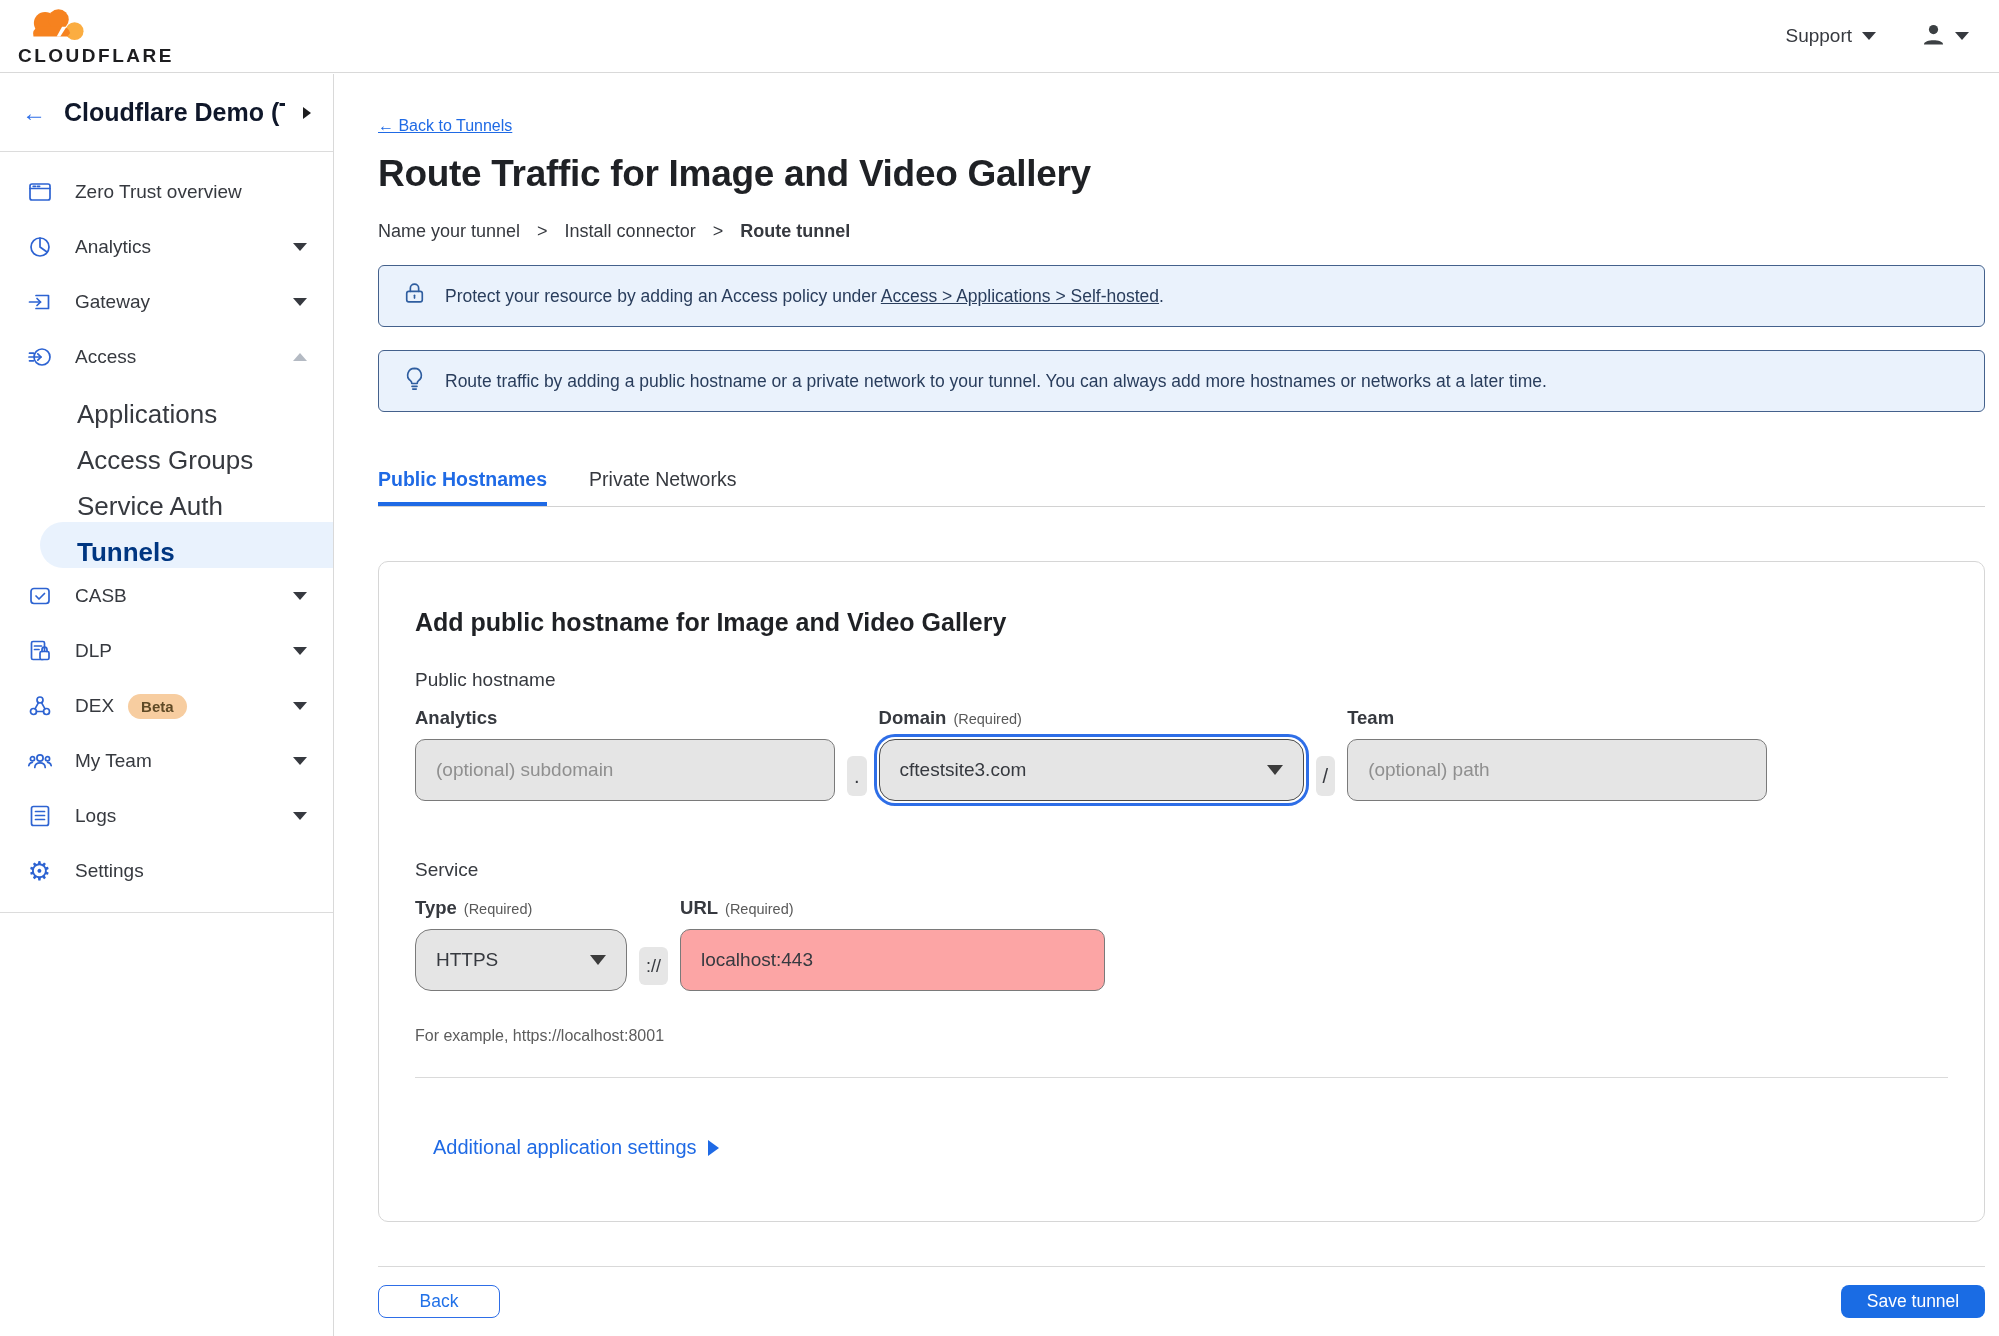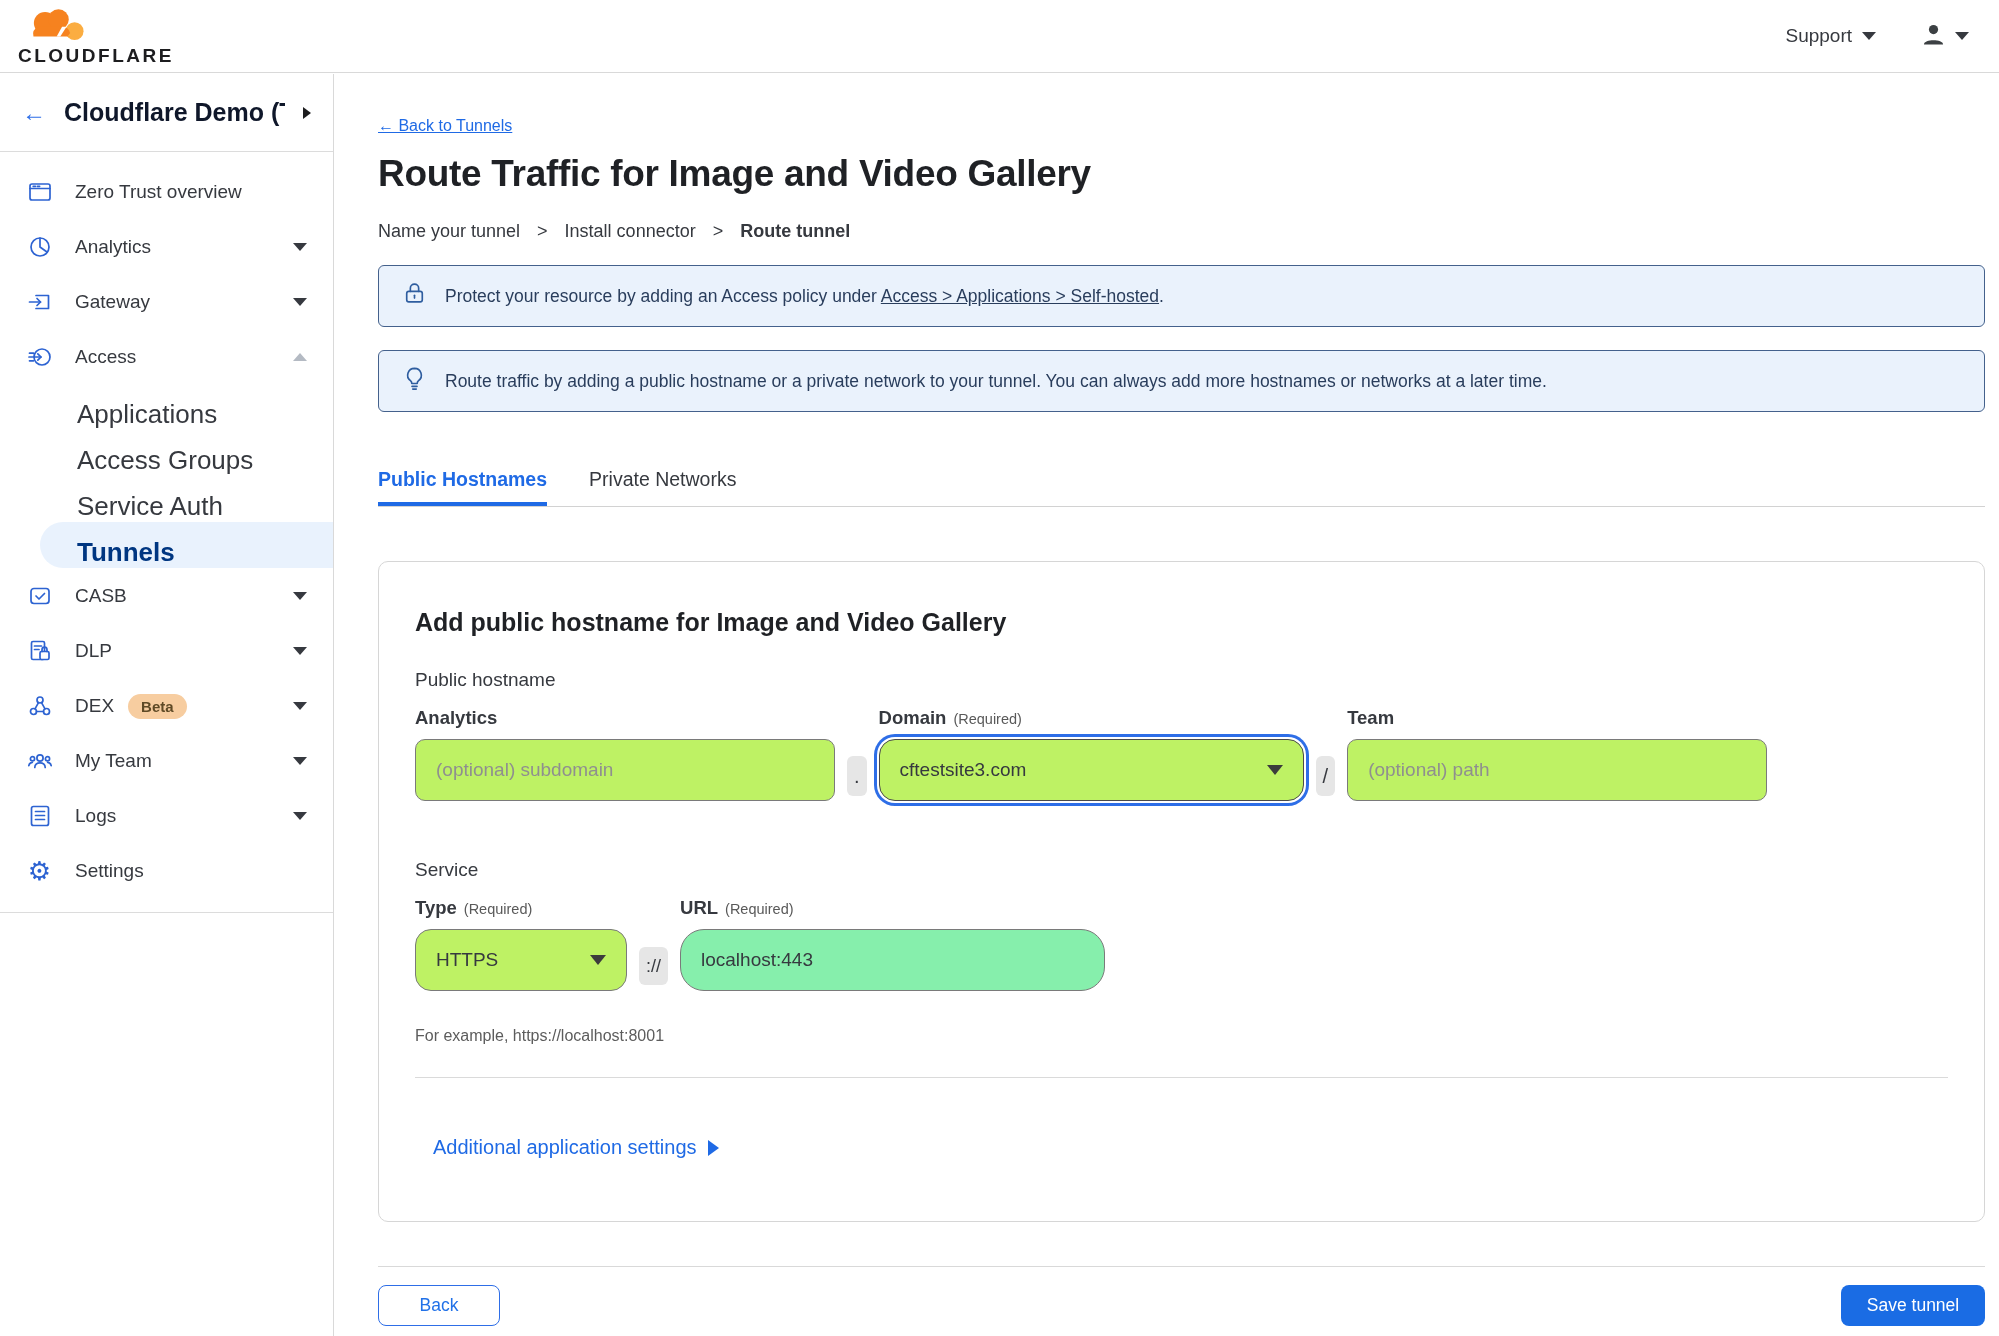--- a/index.html
+++ b/index.html
@@ -83,47 +83,47 @@
     padding:32px 36px 62px;
   }
   h2.card-title { font-size:25px; font-weight:700; color:#1f2125; margin:14px 0 0; }
   .section-label { margin-top:32px; font-size:19px; color:#36393f; }
   .field-row { display:flex; align-items:flex-start; margin-top:16px; }
   .field { display:flex; flex-direction:column; }
   .field-label { font-size:18.5px; font-weight:700; color:#36393f; }
   .req { font-weight:400; color:#595959; font-size:14.5px; margin-left:7px; }
   .control {
     margin-top:10px; height:62px; border:1px solid #7a7a7a; border-radius:10px;
-    display:flex; align-items:center; padding:0 20px; font-size:19px; color:#36393f; background:#bef264;
+    display:flex; align-items:center; padding:0 20px; font-size:19px; color:#36393f; background:#e5e5e5;
   }
   input.control { outline:none; }
   input.control::placeholder { color:#8f8f8f; }
   .select { justify-content:space-between; cursor:pointer;border-radius:16px; }
   .select .sel-caret { width:0; height:0; border-left:8px solid transparent; border-right:8px solid transparent; border-top:10px solid #3c3c3c; }
   .select.focused {
     border:1px solid #4a4a4a;
     box-shadow:0 0 0 2px #ffffff, 0 0 0 5px #2e6ee7;
   }
-  .url-filled { background:#86efac;border-radius:24px; }
+  .url-filled { background:#fca5a5; }
   .sep-wrap { display:flex; align-items:center; height:62px; margin-top:38px; }
   .sep-chip {
     background:#e6e6e6; border-radius:6px; color:#36393f;
     font-size:20px; line-height:1; padding:10px 7px; margin:0 12px;
   }
   .example { margin-top:30px; color:#5c5c5c; font-size:16px; }
   .card-divider { border:none; border-top:1px solid #dadada; margin:32px 0 0; }
   .additional {
     margin-top:58px; margin-left:18px; color:#1f6ae5; font-size:20px;
     display:inline-flex; align-items:center; gap:11px; cursor:pointer;
   }
   .additional .tri { width:0; height:0; border-top:8px solid transparent; border-bottom:8px solid transparent; border-left:11px solid #1f6ae5; }
 
   .footer-divider { border:none; border-top:1px solid #d9d9d9; margin:44px 0 0; }
   .footer { display:flex; justify-content:space-between; align-items:center; margin-top:18px; }
-  .btn { height:41px; border-radius:8px; font-size:17.5px; font-family:inherit; cursor:pointer; }
+  .btn { height:33px; border-radius:8px; font-size:17.5px; font-family:inherit; cursor:pointer; }
   .btn-back { width:122px; background:#fff; border:1px solid #2e6ee7; color:#2171e8; }
   .btn-save { min-width:144px; padding:0 24px; background:#1a6ce4; border:none; color:#fff; }
 </style>
 </head>
 <body>
 
 <div class="topbar">
   <div class="logo">
     <span>
       <svg width="72" height="34" viewBox="0 0 80 38">

